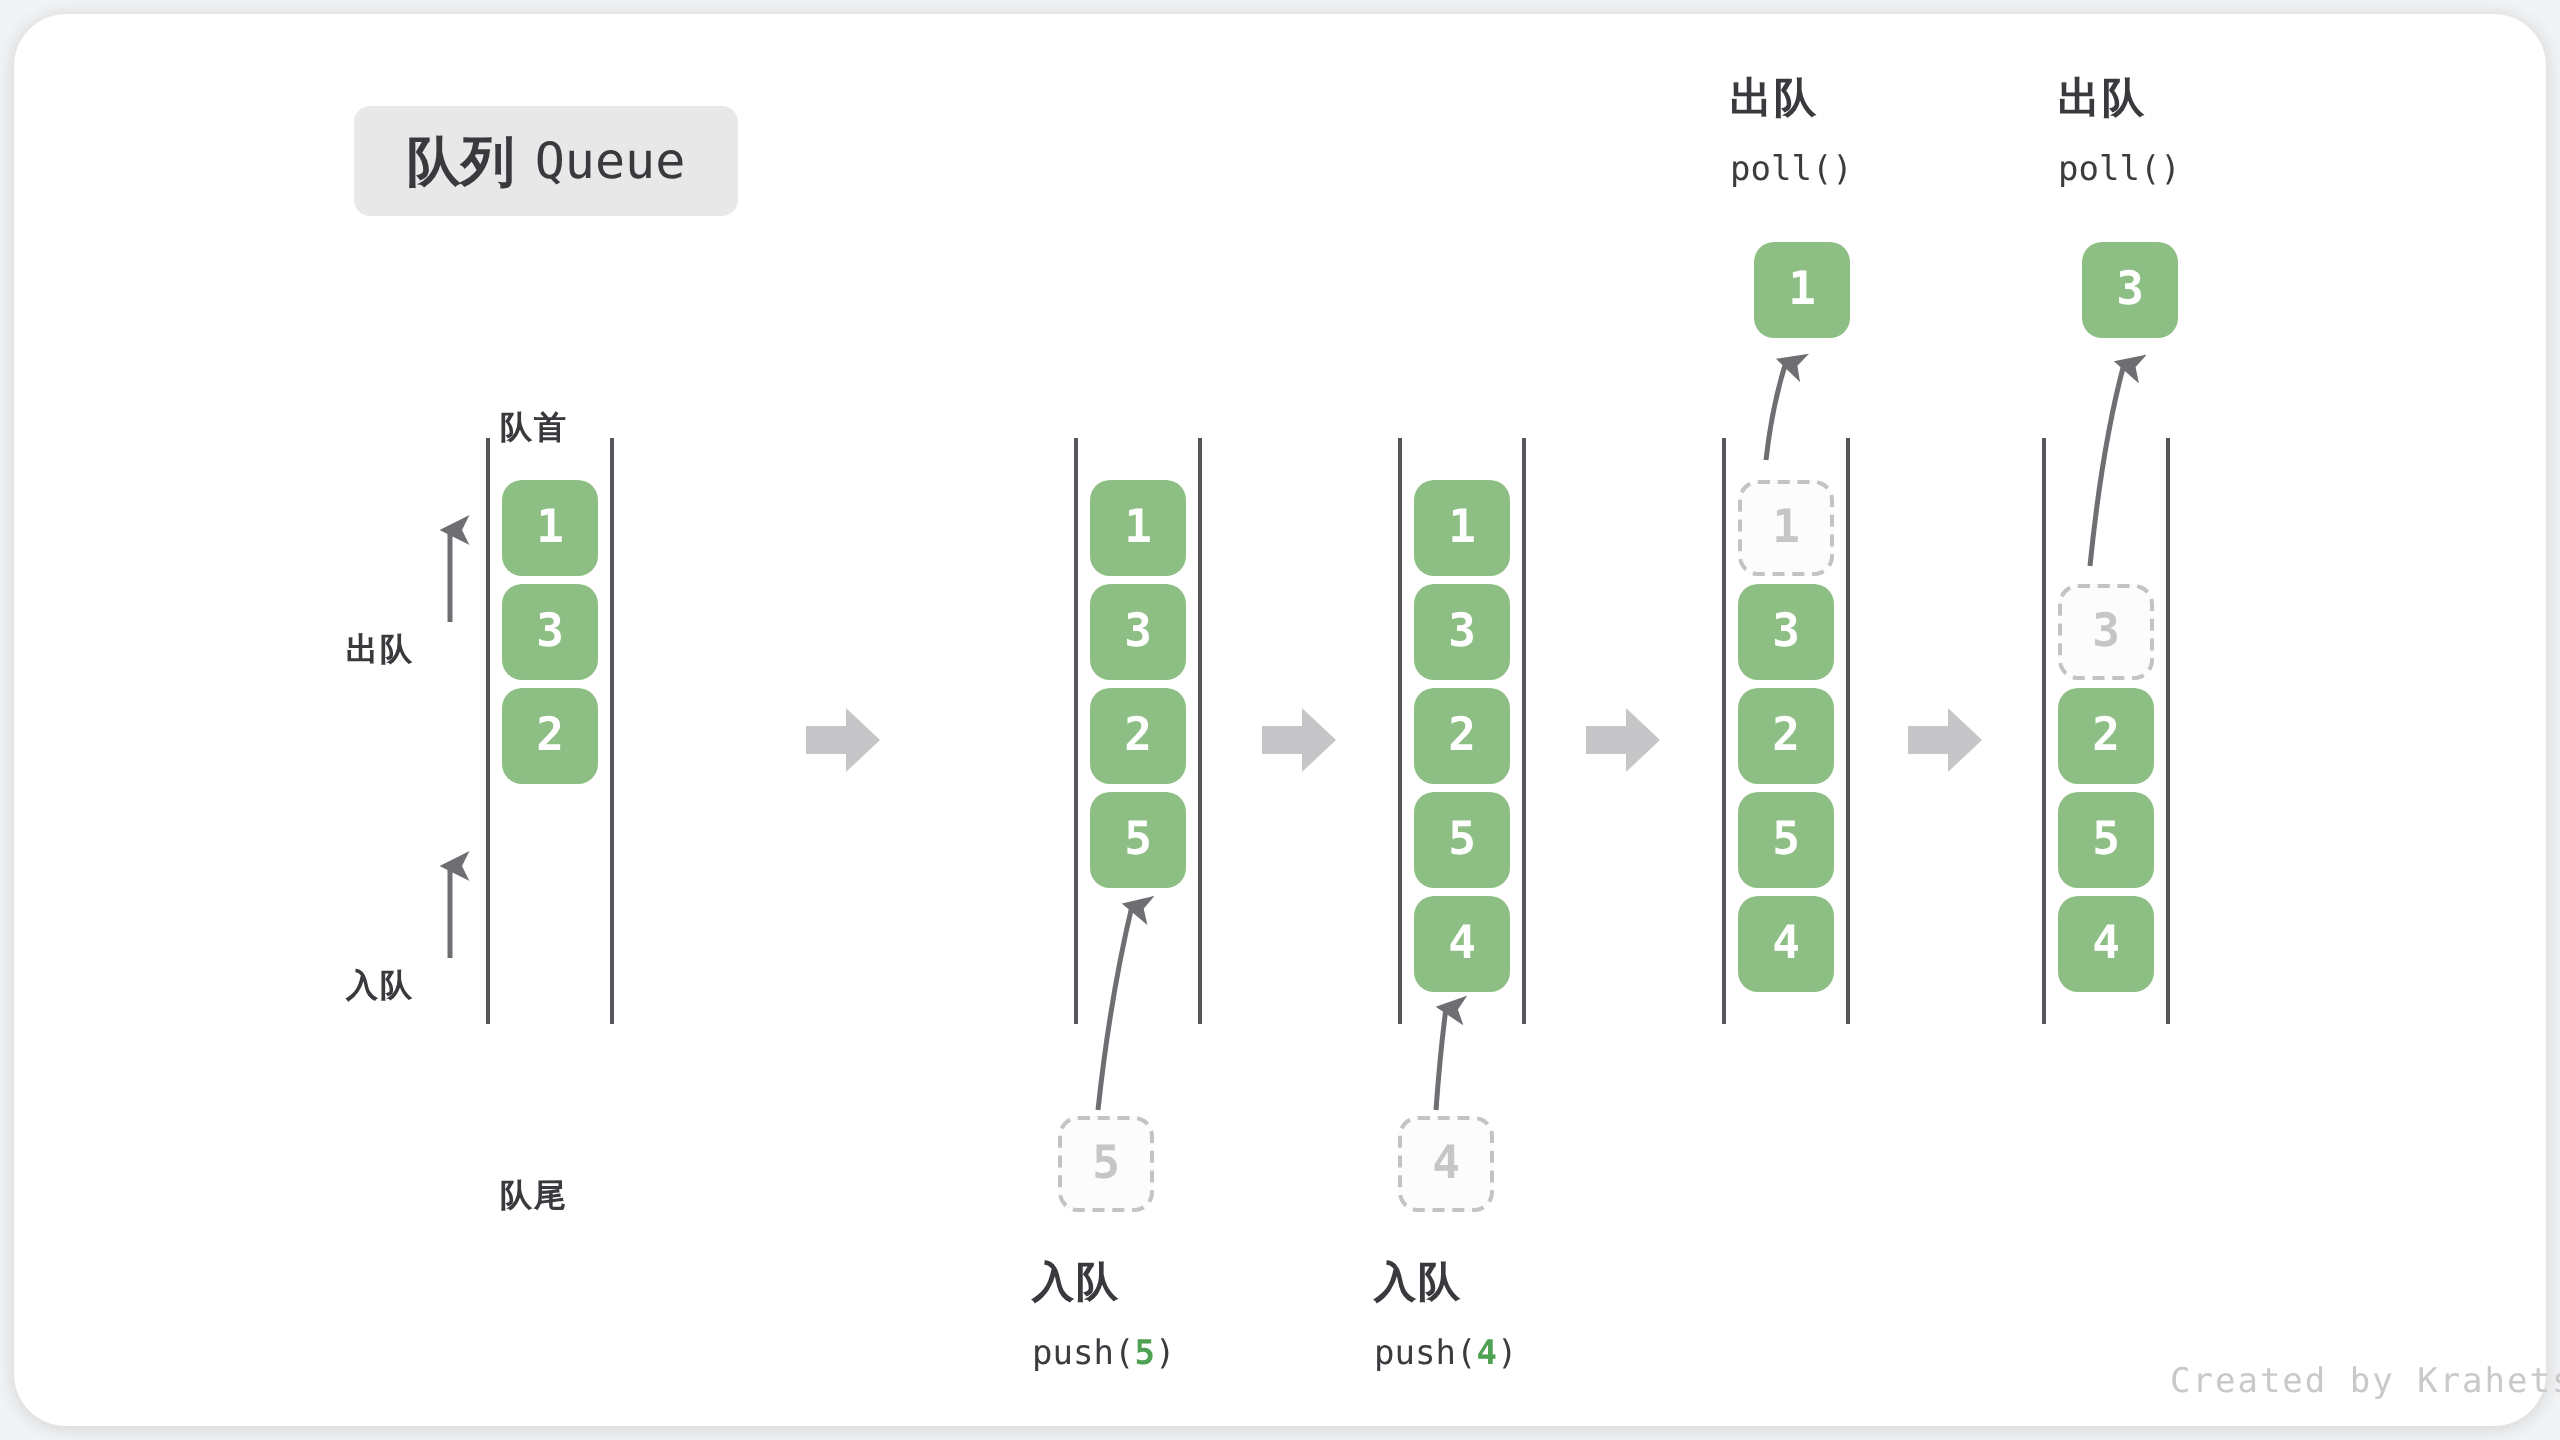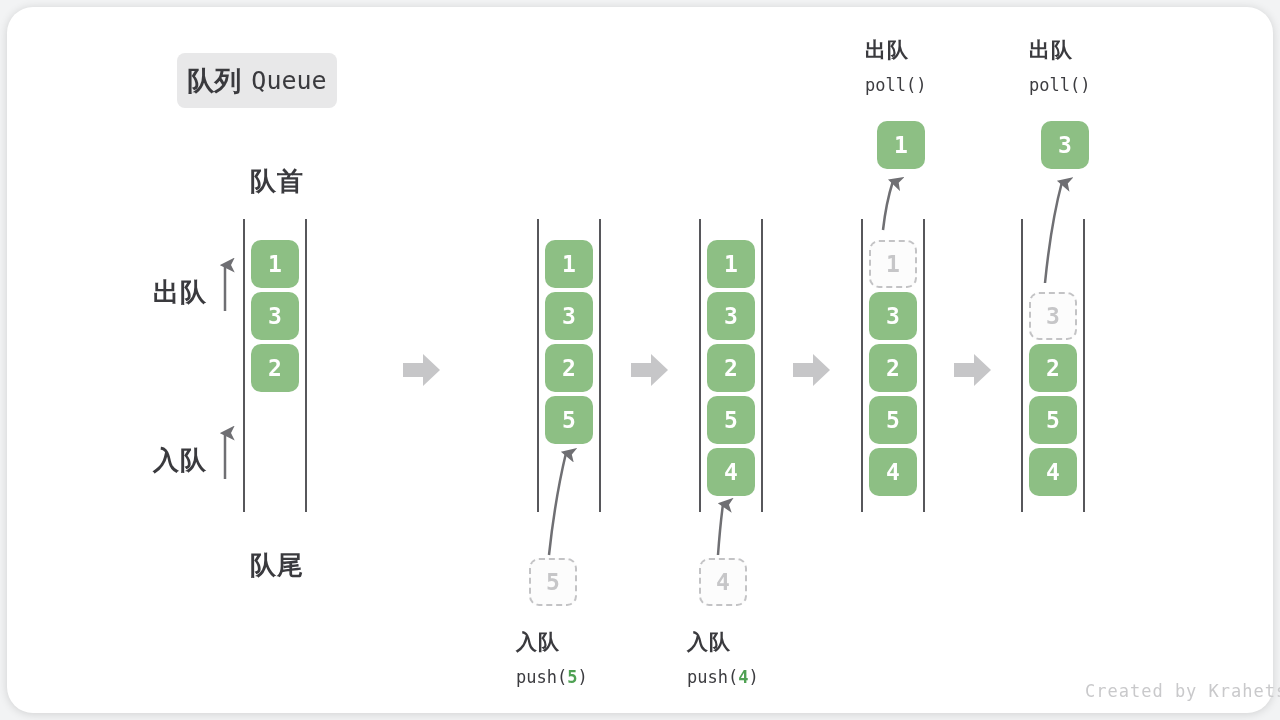--- a/index.html
+++ b/index.html
@@ -16,37 +16,38 @@
     width: 1266px; height: 706px;
     background: #ffffff;
     border-radius: 26px;
     box-shadow: 0 1px 10px rgba(0,0,0,0.14);
   }
   .abs { position: absolute; }
 
   
   .title-badge {
     left: 170px; top: 46px;
-    width: 160px; height: 55px;
+    width: 192px; height: 55px;
     background: #e8e8e9;
     border-radius: 8px;
     display: flex; align-items: center; justify-content: center;
     gap: 10px;
     white-space: nowrap;
   }
   .title-zh { font-size: 27px; font-weight: 700; color: #3a3a3e; }
   .title-en { font-family: "DejaVu Sans Mono", monospace; font-size: 25px; color: #3a3a3e; }
 
   
   .cjk {
     color: #3a3a3e;
-    font-size: 26px;
+    font-size: 16px;
     font-weight: 700;
     letter-spacing: 1px;
     white-space: nowrap;
+    margin-top: 40px;
   }
   .front-label { left: 243px; top: 157px; }
   .rear-label  { left: 243px; top: 541px; }
   .side-label  { width: 60px; text-align: right; }
   .deq-label { left: 140px; top: 268px; }
   .enq-label { left: 140px; top: 436px; }
 
   
   .wall {
     width: 2px; height: 293px; top: 212px;

